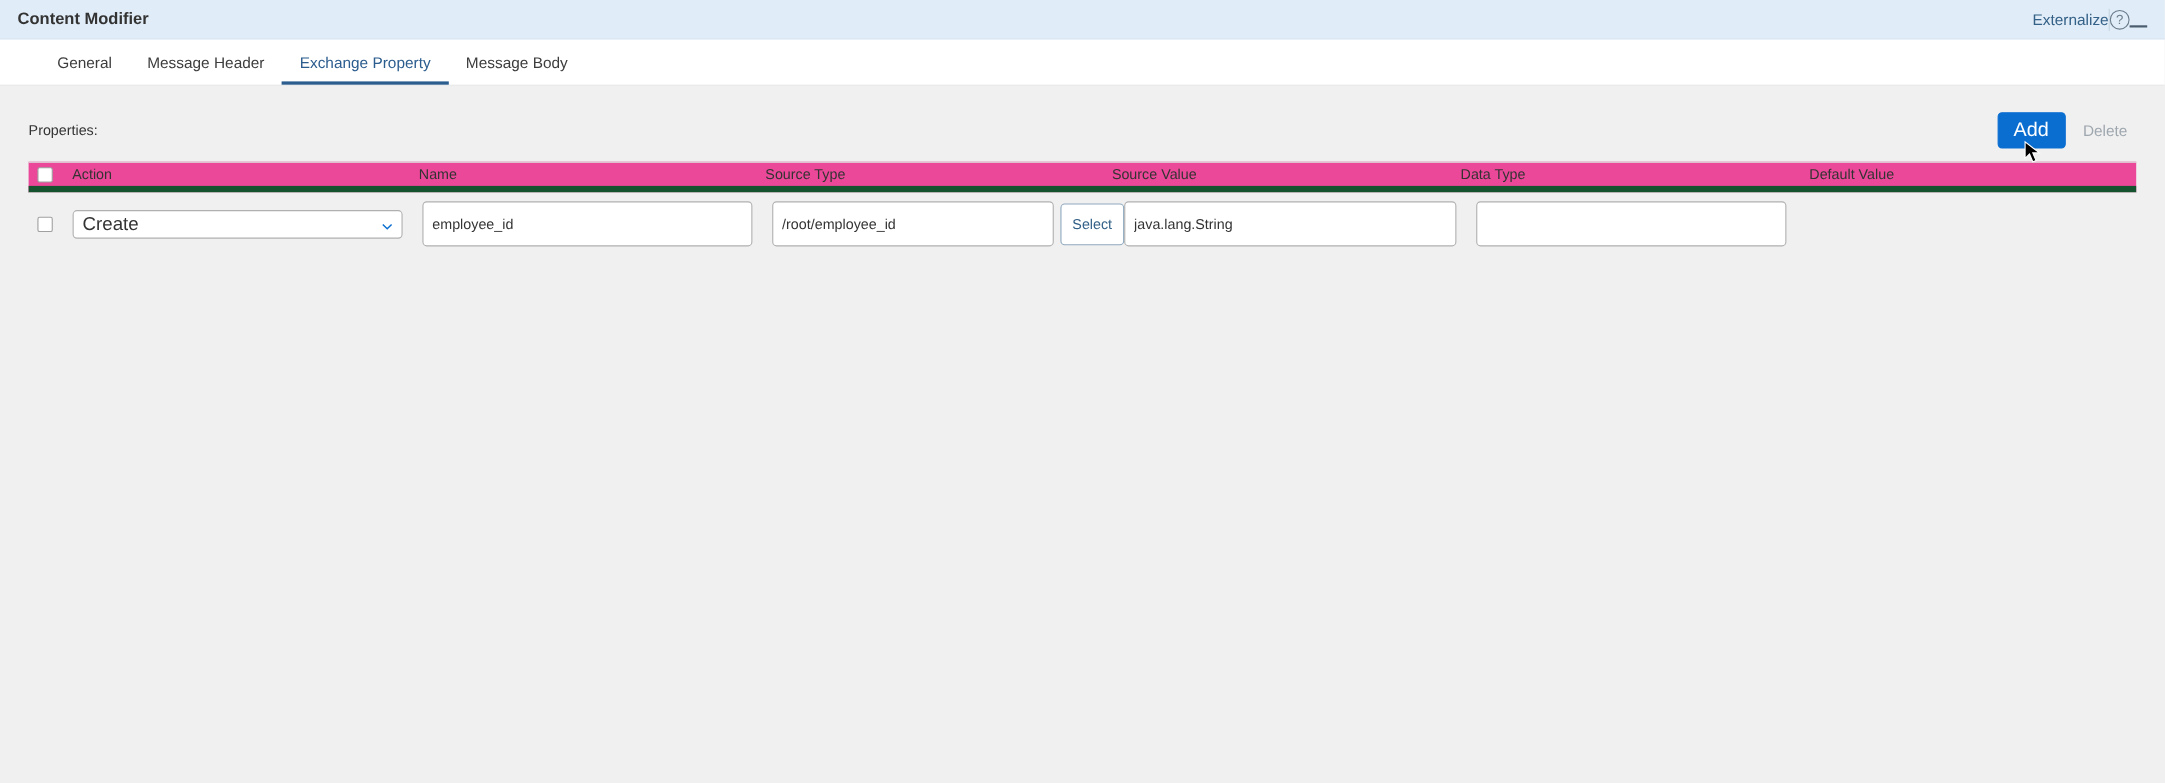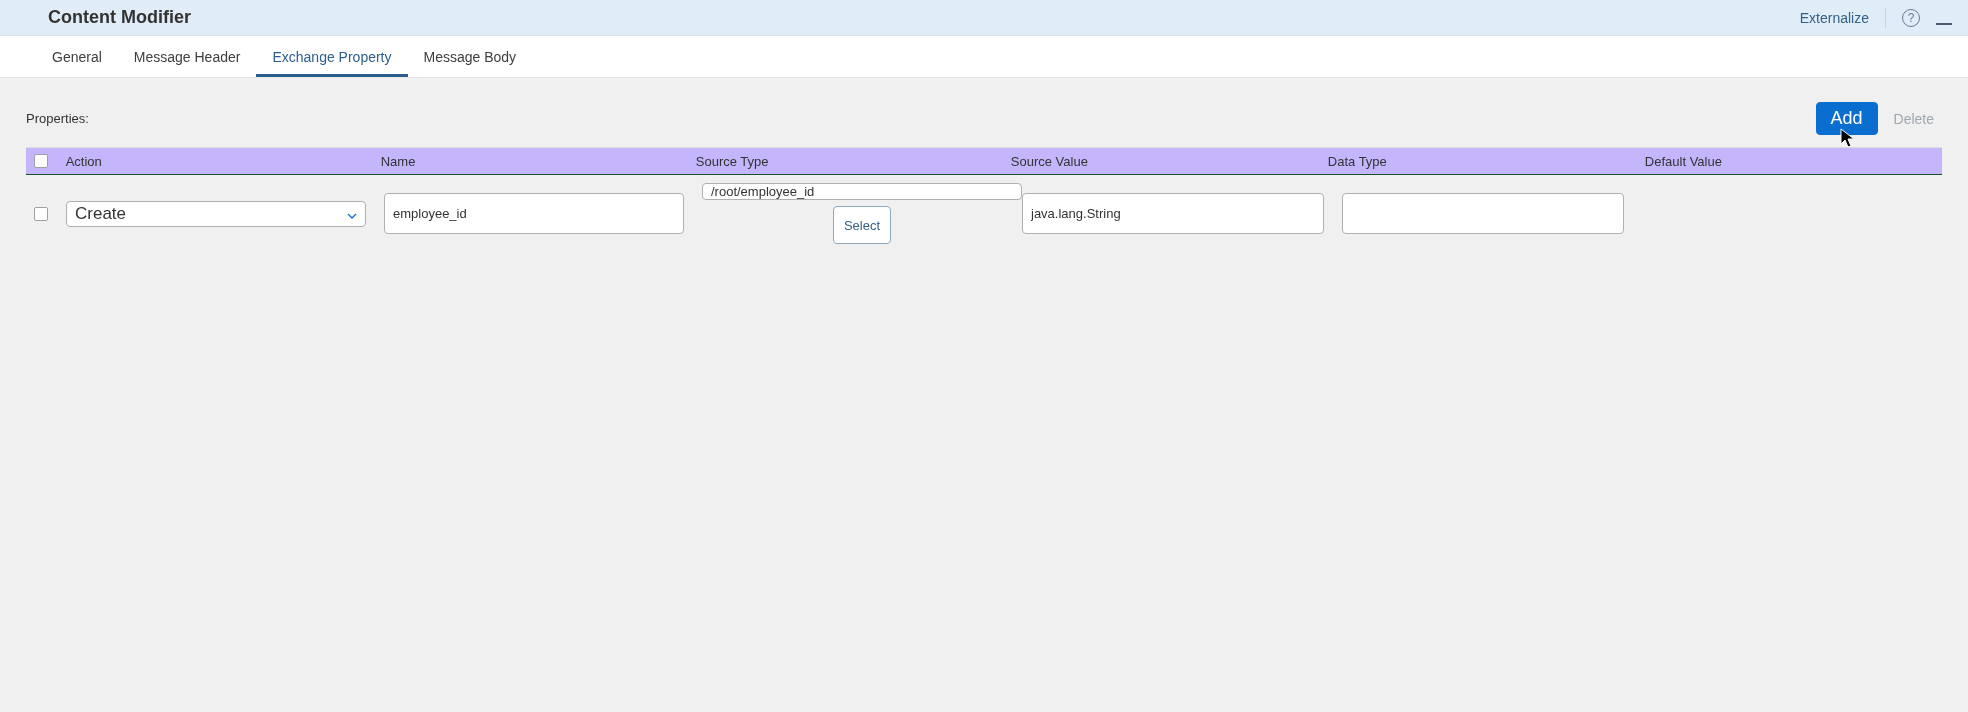--- a/index.html
+++ b/index.html
@@ -18,28 +18,26 @@
       background: #e0ecf7;
       height: 36px;
       display: flex;
       align-items: center;
       justify-content: space-between;
       padding: 0 16px 0 16px;
       border-bottom: 1px solid #d5e3f0;
     }
     .title-text {
       font-weight: bold;
-      font-size: 18px;
+      font-size: 15px;
       color: #333333;
-      margin-left: 32px;
     }
     .title-actions {
       display: flex;
       align-items: center;
-      gap: 16px;
       text-align: right;
     }
     .externalize-link {
       color: #346187;
       font-size: 14px;
       cursor: pointer;
     }
     .help-icon {
       width: 18px;
       height: 18px;
@@ -128,23 +126,23 @@
       padding: 5px 8px;
       font-size: 14px;
       cursor: default;
     }
     .table-container {
       width: 100%;
     }
     .table-header {
       display: flex;
       align-items: center;
-      background: #c4b5fd;
+      background: #ec4899;
       border-top: 1px solid #dcdcdc;
-      border-bottom: 1px solid #14532d;
+      border-bottom: 6px solid #14532d;
       height: 28px;
       padding-left: 8px;
       font-size: 13px;
       color: #333;
     }
     .col-check {
       width: 32px;
       display: flex;
       align-items: center;
     }
@@ -199,21 +197,20 @@
       align-items: center;
       justify-content: space-between;
     }
     .select-display .chev {
       color: #0a6ed1;
     }
     .svalue-group {
       display: flex;
       gap: 6px;
       align-items: center;
-      flex-direction: column;
     }
     .svalue-group .text-input {
       flex: 1;
     }
     .btn-select {
       height: 38px;
       padding: 0 10px;
       border: 1px solid #8fa9bf;
       border-radius: 4px;
       background: #fff;

